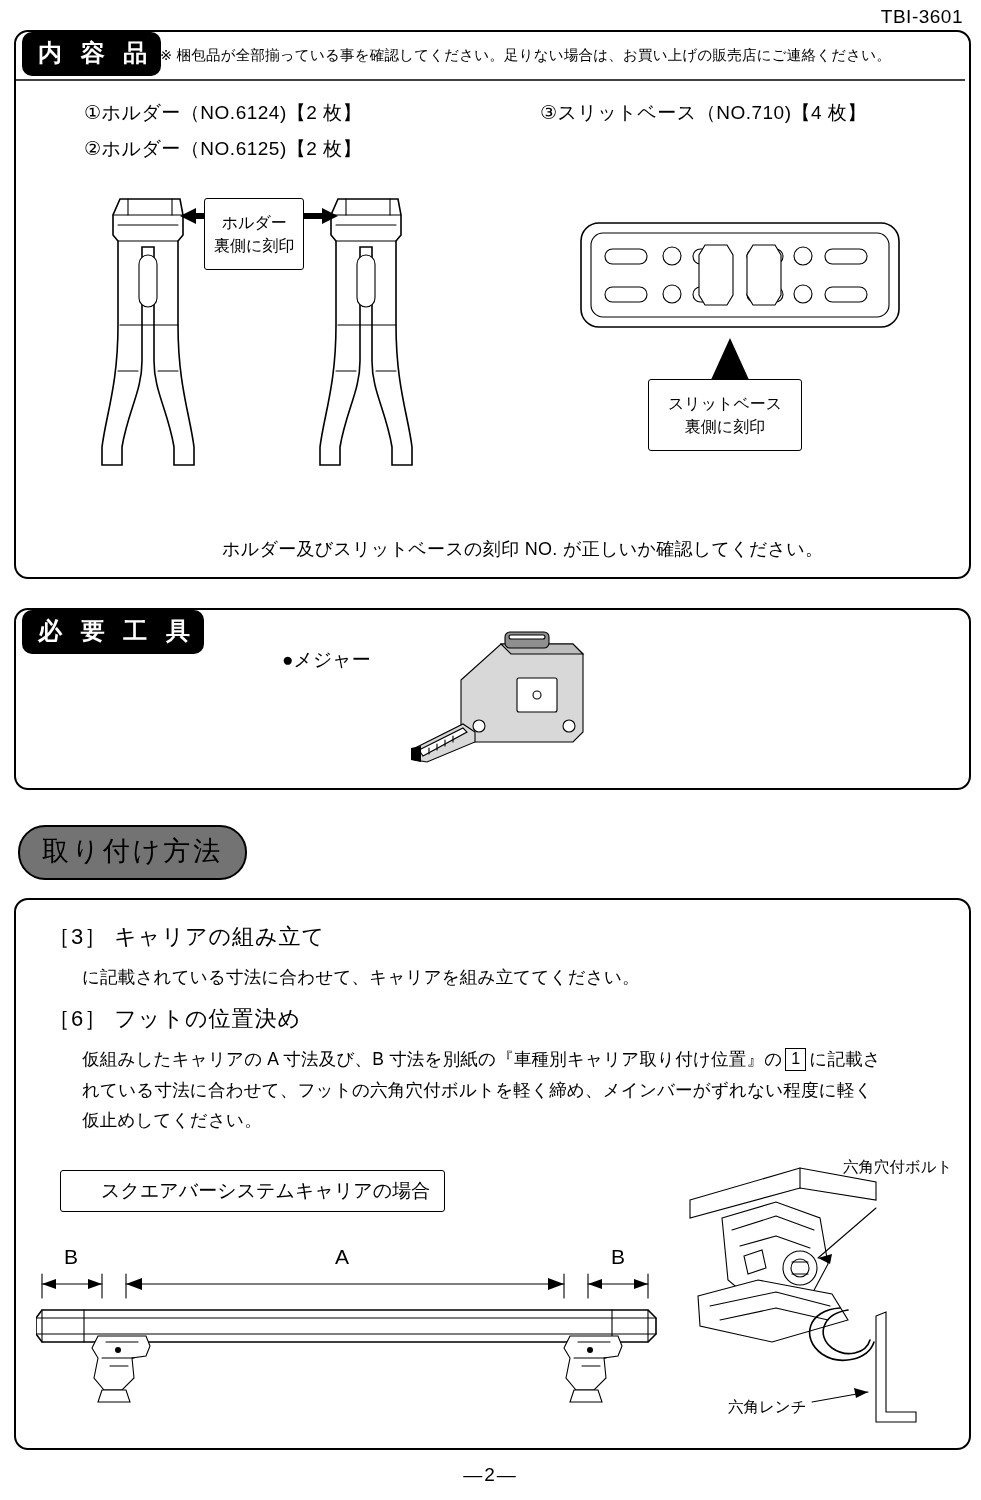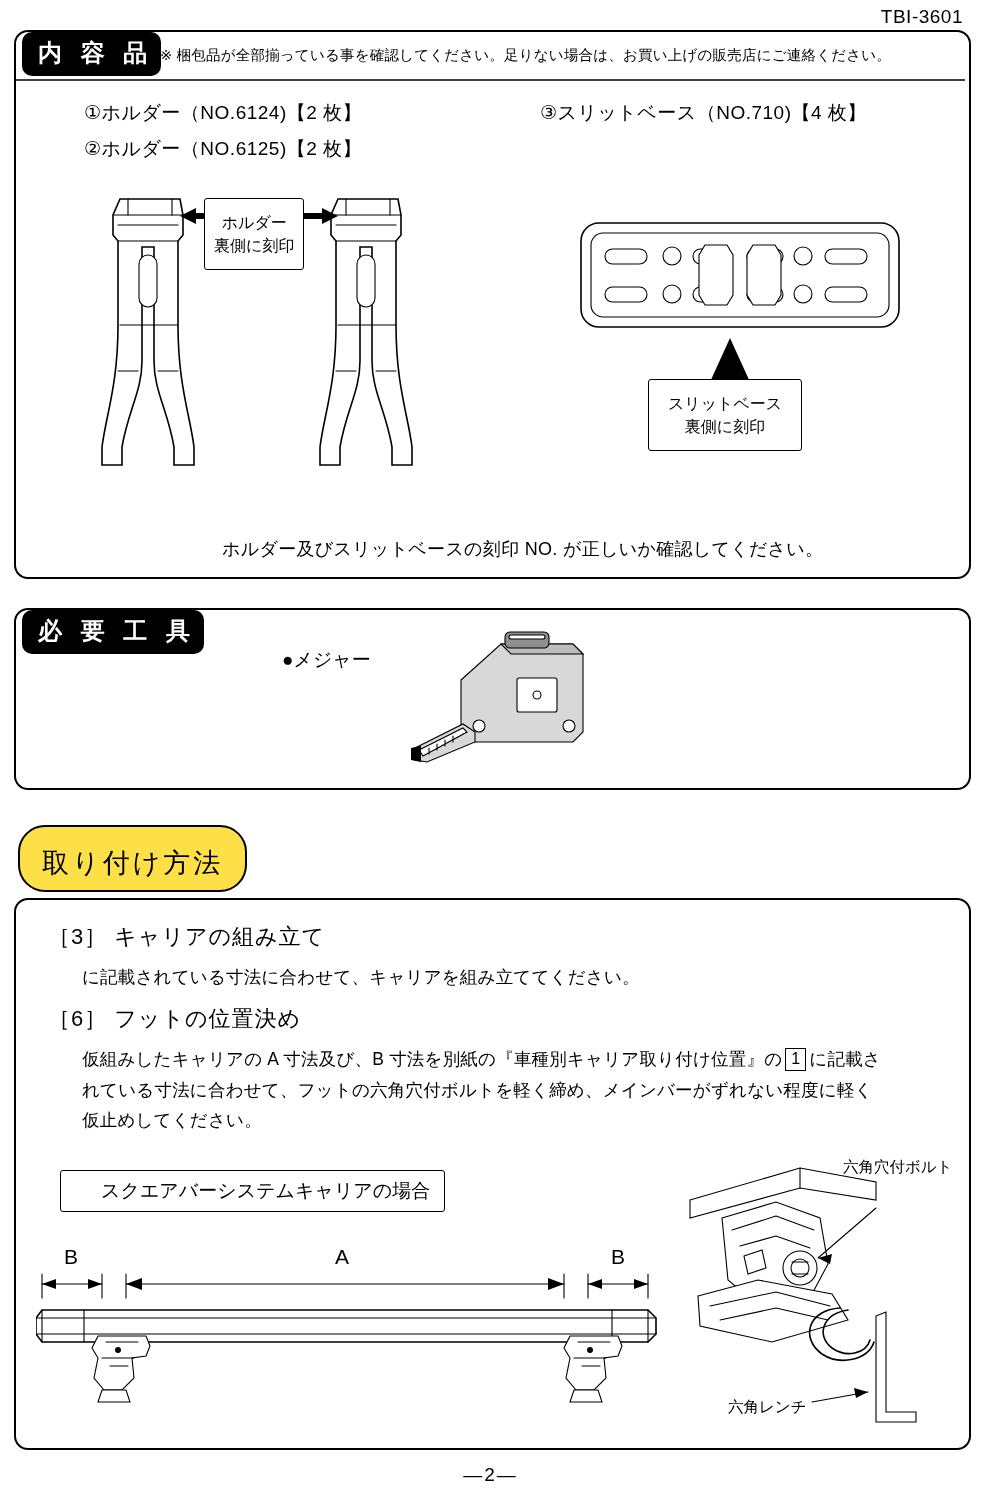--- a/index.html
+++ b/index.html
@@ -20,22 +20,22 @@
     position:absolute;border:2px solid #000;border-radius:14px;background:#fff;
   }
 
   
   .tab-title{
     position:absolute;background:#000;color:#fff;border-radius:10px;
     font-size:24px;font-weight:bold;letter-spacing:6px;
     padding:5px 8px 7px 16px;white-space:nowrap;z-index:5;
   }
   .outline-title{
-    position:absolute;border:2px solid #000;border-radius:27px;background:#fde047;
-    font-size:27px;letter-spacing:3px;padding:18px 22px 9px 22px;white-space:nowrap;z-index:5;
+    position:absolute;border:2px solid #000;border-radius:27px;background:#737373;
+    font-size:27px;letter-spacing:3px;padding:6px 22px 9px 22px;white-space:nowrap;z-index:5;
   }
 
   .note-line{position:absolute;font-size:14.5px;letter-spacing:.2px;white-space:nowrap;}
 
   .item-label{position:absolute;font-size:19px;white-space:nowrap;letter-spacing:.5px;}
 
   .callout{
     position:absolute;border:1.6px solid #000;background:#fff;border-radius:3px;
     font-size:16px;line-height:1.45;padding:12px 9px;text-align:center;white-space:nowrap;z-index:4;
   }

